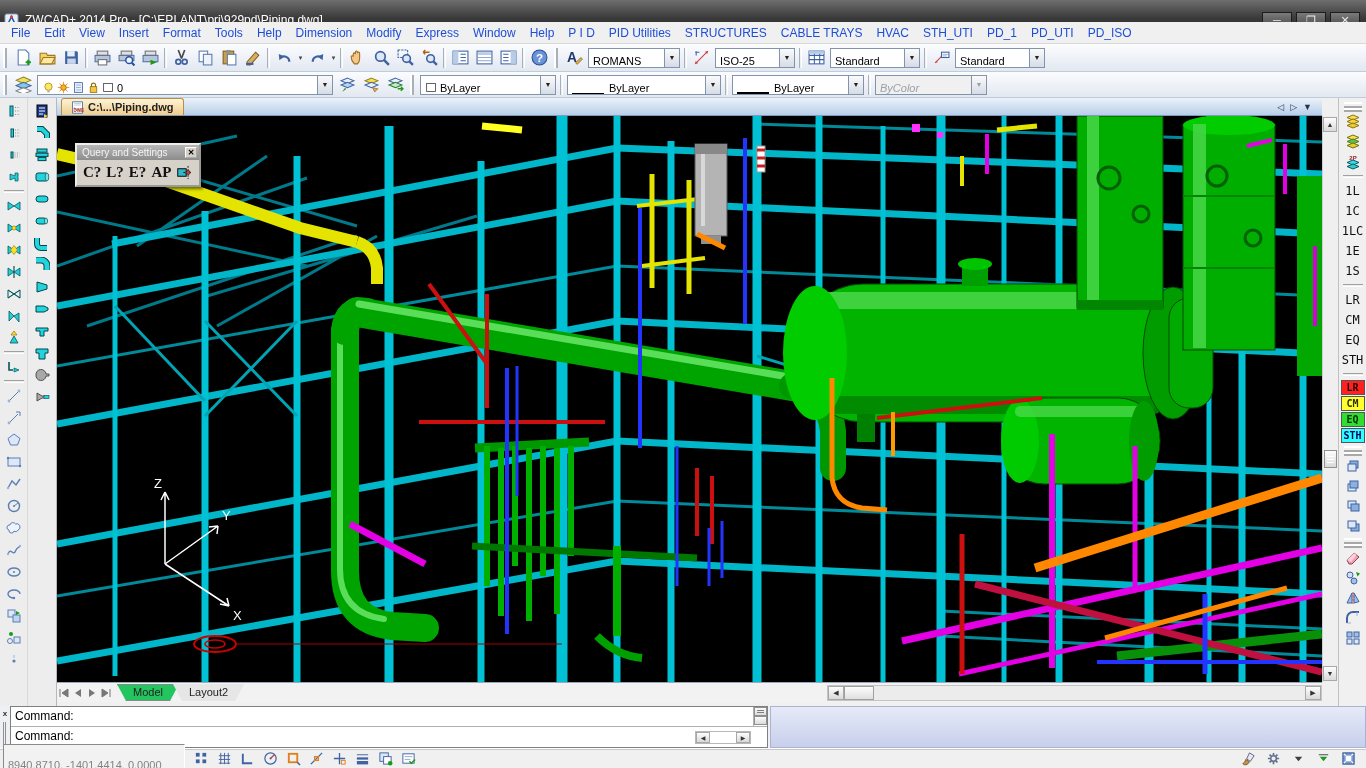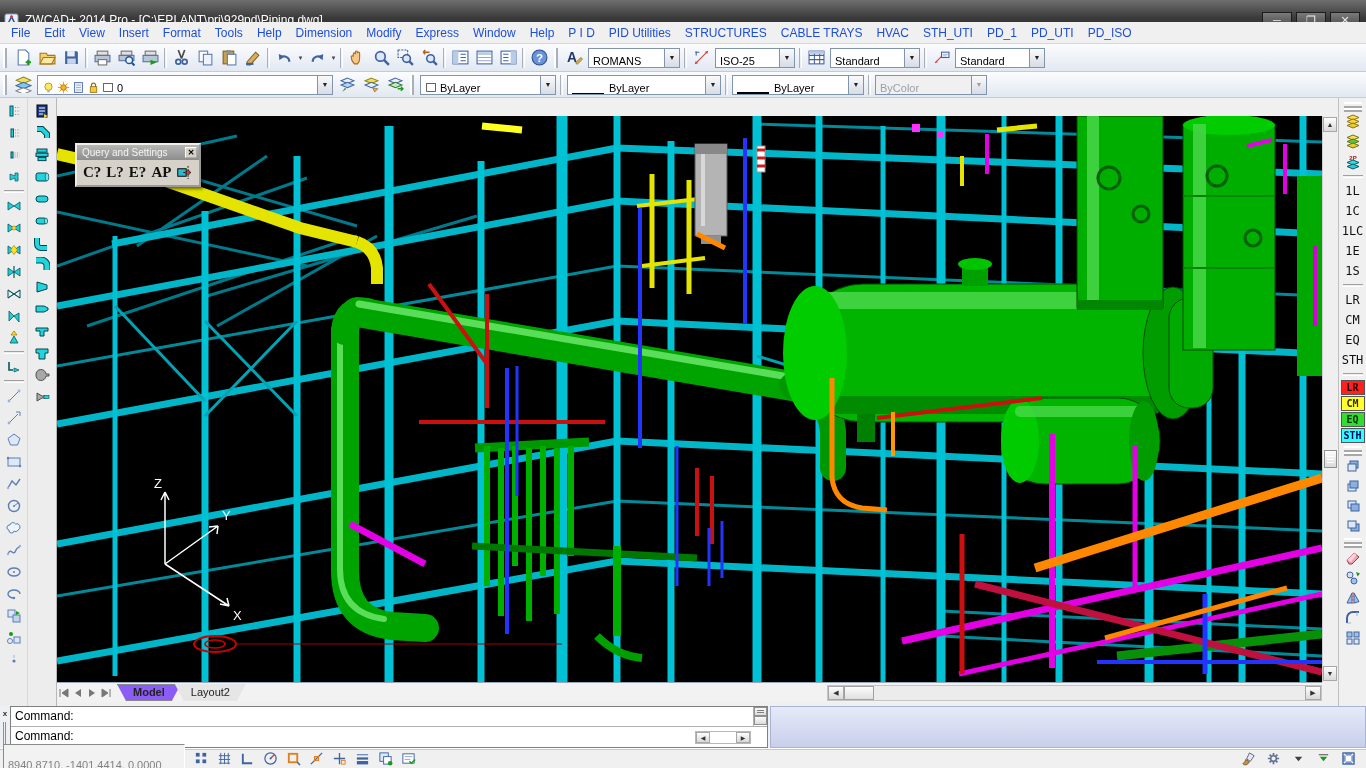--- a/index.html
+++ b/index.html
@@ -47,21 +47,21 @@
   .palette-title{height:15px;background:linear-gradient(#b6b6b6,#8d8d8d);color:#f4f4f4;font-size:10px;display:flex;align-items:center;padding:0 2px 0 5px;}
   .palette-x{margin-left:auto;width:12px;height:11px;background:#d6d2ca;border:1px outset #fff;color:#000;font-size:8px;font-weight:bold;display:flex;align-items:center;justify-content:center;line-height:1;}
   .palette-body{display:flex;align-items:center;gap:5px;padding:5px 6px;}
   .pbtn{font-family:"Liberation Serif",serif;font-weight:bold;font-size:15px;color:#111;line-height:1;}
   .pico{width:17px;height:15px;}
   
   .bottombar{position:absolute;left:57px;top:682px;width:1265px;height:20px;background:#f2f2f2;border-top:1px solid #9aa8bc;display:flex;align-items:center;font-size:11px;}
   .navbtn{width:14px;height:14px;display:flex;align-items:center;justify-content:center;color:#666;}
   .navbtn svg{width:10px;height:10px;}
   .ltab{height:17px;line-height:17px;padding:0 16px;clip-path:polygon(0 0,100% 0,calc(100% - 9px) 100%,9px 100%);background:#e6e6e6;color:#222;margin-left:-6px;}
-  .ltab.active{background:#8b5cf6;font-weight:bold;box-shadow:inset 0 0 0 1px #888;}
+  .ltab.active{background:#22c55e;font-weight:normal;box-shadow:inset 0 0 0 1px #888;}
   .hscroll{margin-left:auto;width:495px;height:16px;background:#ececec;border:1px solid #c4c4c4;display:flex;align-items:center;}
   .scrbtn{width:16px;height:14px;background:linear-gradient(#fdfdfd,#d9d9d9);border:1px solid #a8a8a8;display:flex;align-items:center;justify-content:center;font-size:7px;color:#333;flex:none;}
   .scrthumb{width:30px;height:14px;background:linear-gradient(#fdfdfd,#dfdfdf);border:1px solid #a0a0a0;flex:none;}
   .scrtrack{flex:1;}
   
   .vscroll{position:absolute;left:1322px;top:116px;width:16px;height:566px;background:#efefef;border-left:1px solid #cfcfcf;}
   .vscroll .scrbtn{width:14px;height:15px;margin:0 auto;}
   .vscroll .up{position:absolute;top:1px;left:0;}
   .vscroll .down{position:absolute;bottom:1px;left:0;}
   .vthumb{position:absolute;left:1px;top:334px;width:13px;height:18px;background:linear-gradient(#fdfdfd,#d9d9d9);border:1px solid #909090;display:flex;flex-direction:column;justify-content:center;gap:2px;padding:0 2px;}
@@ -402,21 +402,21 @@
       <span class="ddval">ByLayer</span>
         <span class="ddarr">▼</span>
     </div>
     <div class="tsep"></div>
     <div class="dd" style="width:132px;">
       <span class="ltline" style="border-top-width:2px;"></span>
       <span class="ddval">ByLayer</span>
         <span class="ddarr">▼</span>
     </div>
     <div class="tsep"></div>
-    <div class="dd disabled" style="width:112px;">
+    <div class="dd disabled" style="width:112px;font-style:italic;">
       <span class="ddval">ByColor</span>
         <span class="ddarr">▼</span>
     </div>
   </div>
 
   <div class="left-tools">
     <div class="lcol first" id="lcol1">
         <div class="ltbtn">
           <svg viewBox="0 0 16 16">
             <rect x="4" y="3" width="3" height="10" fill="#20d0d8" stroke="#05555c"></rect>
@@ -653,20 +653,36 @@
         </div>
         <div class="ltbtn">
           <svg viewBox="0 0 16 16">
             <path d="M3 4v8l5-3h3V7H8z" fill="#a8a8a8" stroke="#505050"></path>
             <rect x="10" y="6.5" width="5" height="3" fill="#22d4dc" stroke="#05444c" stroke-width=".6"></rect>
           </svg>
         </div>
       </div>
   </div>
 
+  <div class="doctabs">
+    <div class="doctab">
+      <svg viewBox="0 0 16 16">
+          <rect x="2" y="1" width="12" height="14" fill="#fff" stroke="#3f62a0"></rect>
+          <path d="M4 3h8M4 5h8" stroke="#a8c4e4"></path>
+          <path d="M4 8l3 4 2-2 3 3" stroke="#1a9a1a" fill="none"></path>
+          <text x="3" y="14" font-size="5.5" fill="#c03030" font-family="sans-serif" font-weight="bold">DWG</text>
+        </svg>
+      <span>C:\...\Piping.dwg</span>
+    </div>
+    <div class="tabnav">
+      <span>◁</span>
+      <span>▷</span>
+      <span>▼</span>
+    </div>
+  </div>
 
   <div class="canvas">
     <svg class="scene" viewBox="0 0 1265 566" preserveAspectRatio="none">
       <rect width="1265" height="566" fill="#000"></rect>
       <g stroke="#007a8a" stroke-width="3" fill="none">
         <path d="M0 150L250 62M0 96l250 54M30 210L300 120M60 40l240 70M0 60L180 20M150 180L420 100M210 40L80 130M320 120L160 210"></path>
       </g>
       <g stroke="#008a9a" stroke-width="3" fill="none">
         <path d="M0 250L560 150M560 150l705 30M0 480l560-95M560 385l705 30M700 8l565 18M884 520l381 20M884 495l381 18"></path>
       </g>

